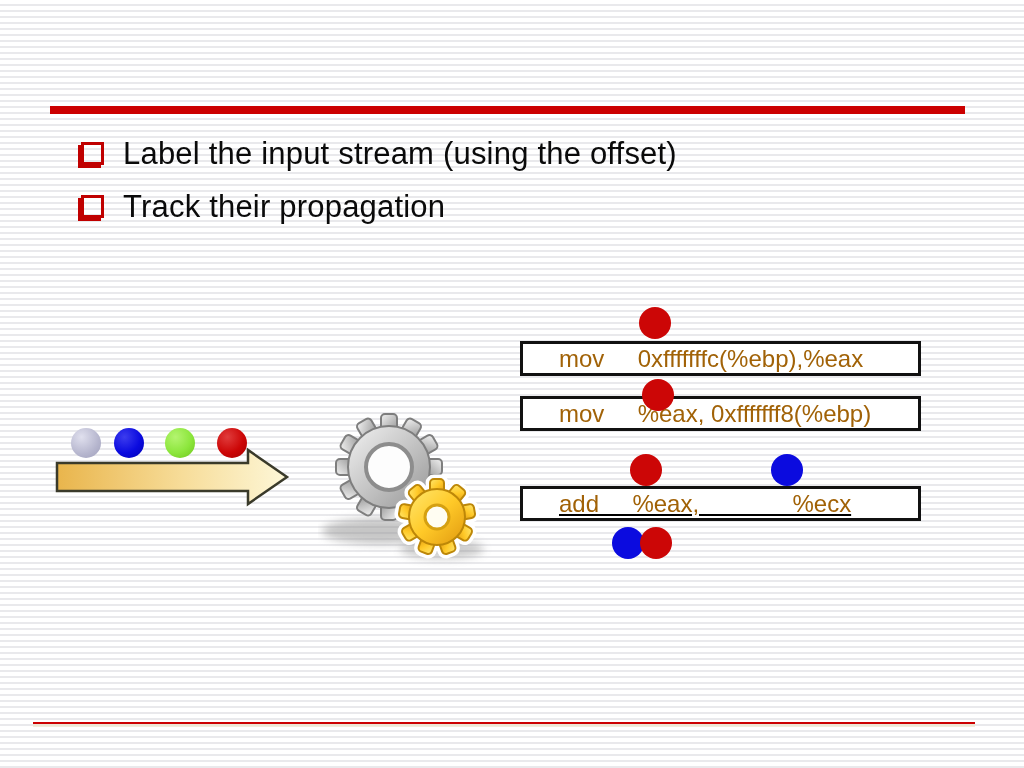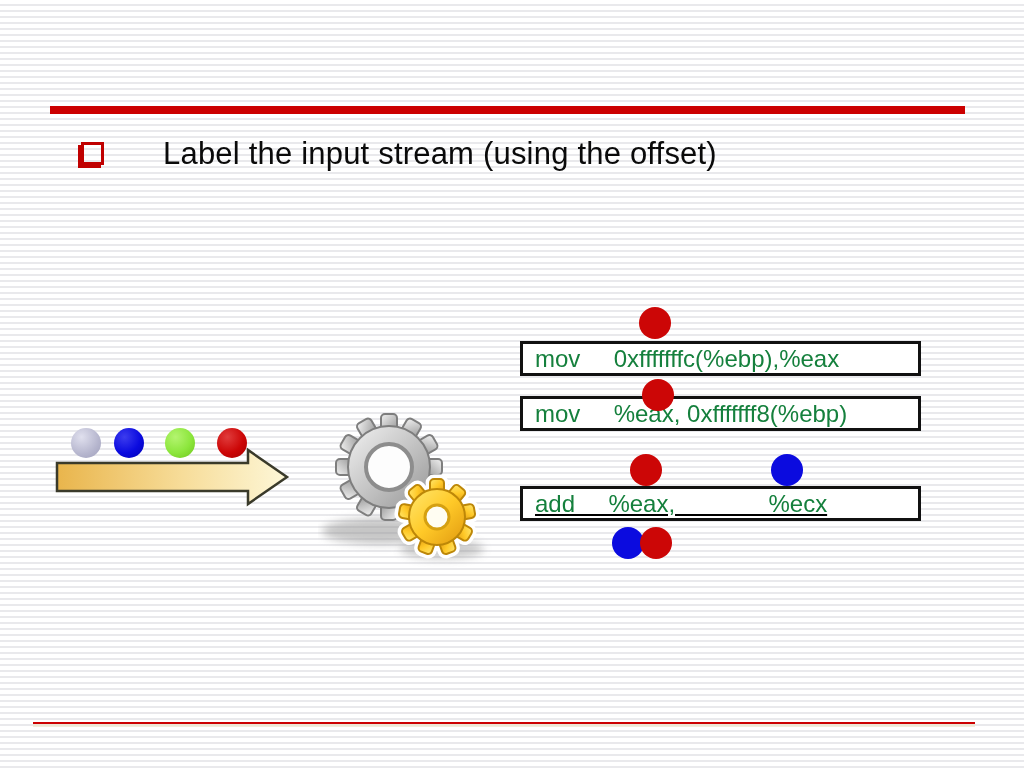--- a/index.html
+++ b/index.html
@@ -22,21 +22,20 @@
   }
   .bullets {
     position: absolute; left: 78px; top: 134px;
     list-style: none; margin: 0; padding: 0;
   }
   .bullets li {
     display: flex; align-items: center;
     margin-bottom: 13px; height: 40px;
     font-size: 31px; color: #0a0a0a; letter-spacing: 0.2px;
     white-space: nowrap;
-    gap: 40px;
   }
   .bullet-square {
     flex: 0 0 auto;
     width: 17px; height: 17px;
     border: 3px solid #c00000;
     box-shadow: -3px 3px 0 0 #c00000;
     margin: 0 19px 2px 3px;
     background: transparent;
   }
   .sdot { position: absolute; width: 30px; height: 30px; border-radius: 50%; }
@@ -48,22 +47,23 @@
   .tdot.red  { background: #cc0606; z-index: 3; }
   .tdot.blue { background: #0b0bdf; z-index: 2; }
   .instr {
     position: absolute; left: 520px; width: 395px; height: 29px;
     background: #ffffff; border: 3px solid #111;
     display: flex; align-items: center;
     z-index: 1;
   }
   .instr-text {
     padding-left: 12px;
-    font-size: 24px; color: #15803d;
+    font-size: 24px; color: #a16207;
     white-space: pre;
+    margin-left: 24px;
   }
   .bottom-rule {
     position: absolute; left: 33px; top: 722px;
     width: 942px; height: 2px; background: #cc0000;
   }
   .bottom-rule-shadow {
     position: absolute; left: 33px; top: 724px;
     width: 942px; height: 3px; background: #ede5cd; opacity: 0.7;
   }
   svg { position: absolute; }
@@ -72,20 +72,24 @@
 <body>
 
 <div class="slide">
 
   <div class="title-rule"></div>
 
   <ul class="bullets">
     <li>
       <span class="bullet-square"></span>
       <span>Label the input stream (using the offset)</span>
+    </li>
+    <li>
+      <span class="bullet-square"></span>
+      <span>Track their propagation</span>
     </li>
   </ul>
 
   <span class="sdot lavender" style="left:71px; top:428px;"></span>
   <span class="sdot blue" style="left:114px; top:428px;"></span>
   <span class="sdot green" style="left:165px; top:428px;"></span>
   <span class="sdot red" style="left:217px; top:428px;"></span>
 
   <svg style="left:50px; top:420px;" width="250" height="100" viewBox="0 0 250 100">
     <defs>

